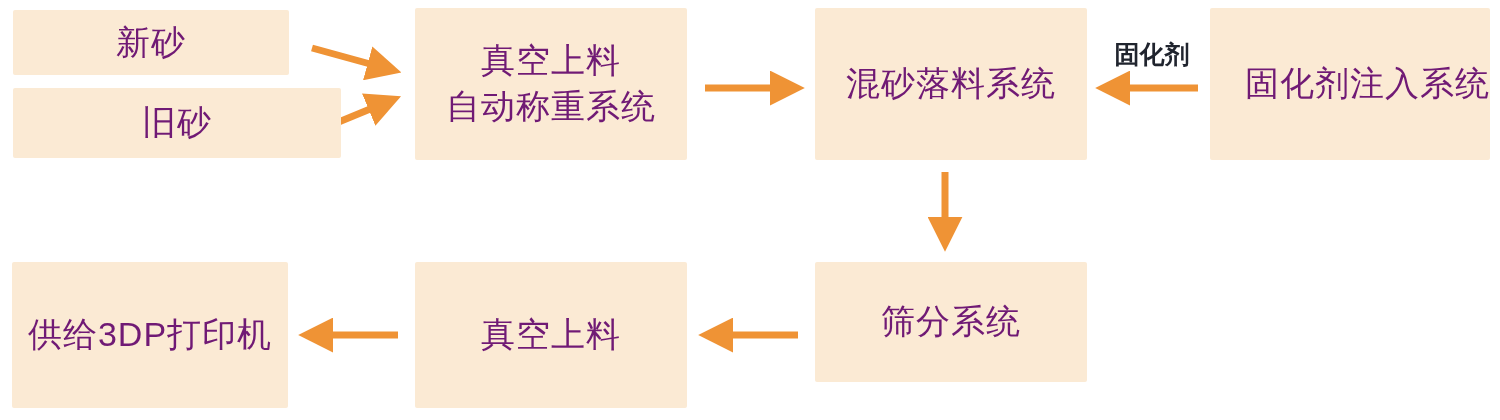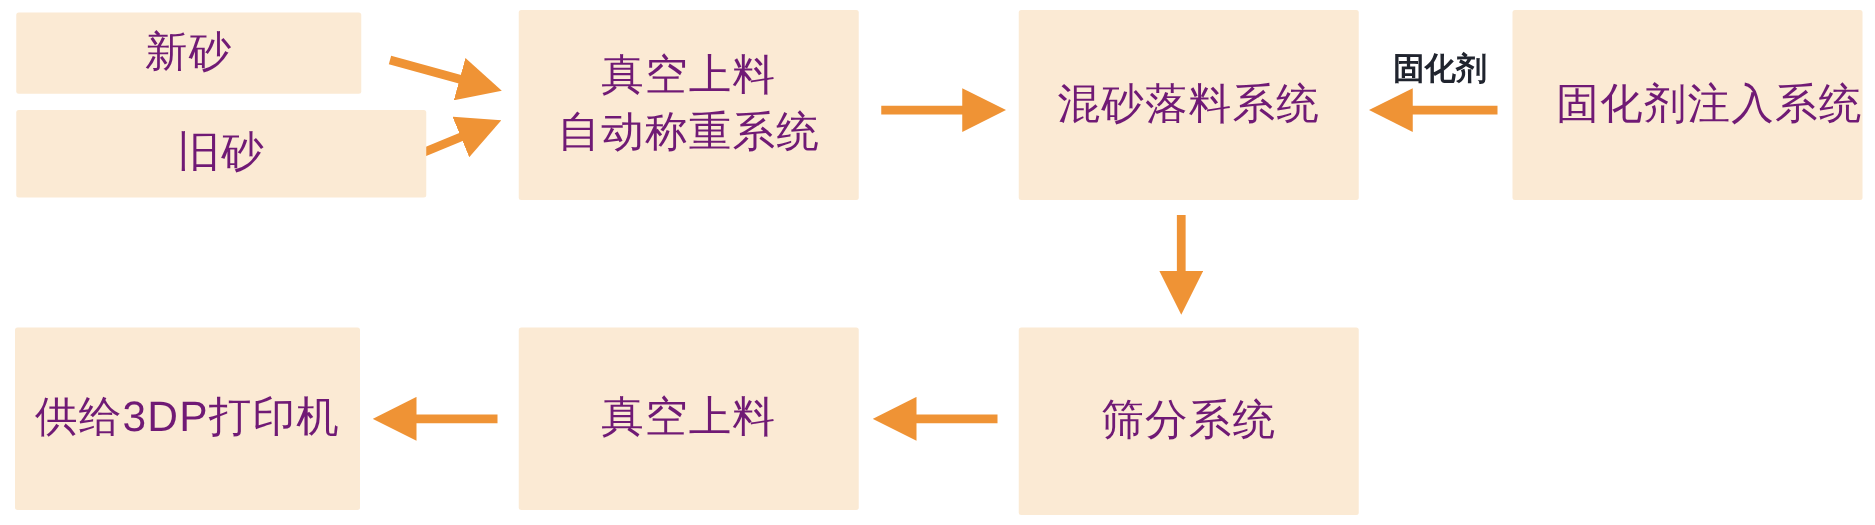--- a/index.html
+++ b/index.html
@@ -95,21 +95,21 @@
       <div>自动称重系统</div>
     </div>
   </div>
 
   <div class="box" style="left:1210px; top:8px; width:280px; height:152px;justify-content:flex-end;">
     <span>固化剂注入系统</span>
   </div>
 
   <div class="small-label" style="left:1100px; top:38px; width:104px;">固化剂</div>
 
-  <div class="box" style="left:815px; top:262px; width:272px; height:150px;">
+  <div class="box" style="left:815px; top:262px; width:272px; height:120px;">
     <span>筛分系统</span>
   </div>
 
   <div class="box" style="left:415px; top:262px; width:272px; height:146px;">
     <span>真空上料</span>
   </div>
 
   <div class="box" style="left:12px; top:262px; width:276px; height:146px;">
     <span>供给3DP打印机</span>
   </div>

